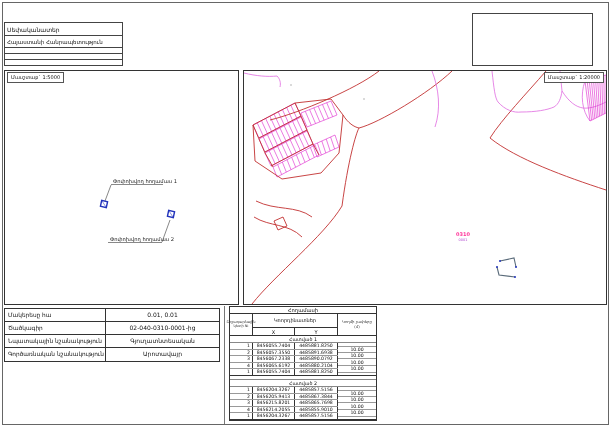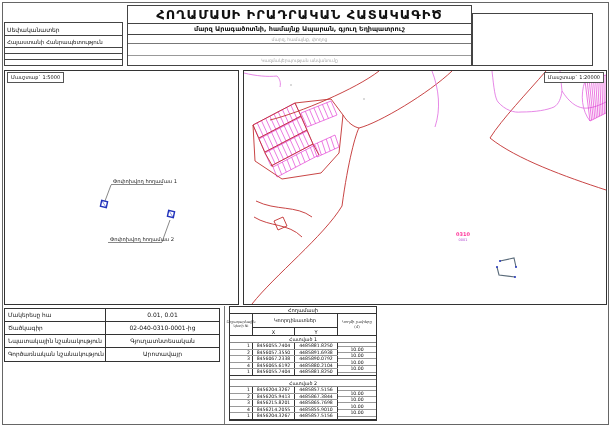--- a/index.html
+++ b/index.html
@@ -77,27 +77,20 @@
   <div class="abs frame"></div>
 
   <div class="abs box" id="hdr-left">
     <div class="hl-row hl-owner">Սեփականատեր</div>
     <div class="hl-row hl-val">Հայաստանի Հանրապետություն</div>
     <div class="hl-row hl-empty"></div>
     <div class="hl-row hl-empty"></div>
     <div class="hl-row hl-last"></div>
   </div>
 
-  <div class="abs box" id="hdr-center">
-    <div class="hc-title">ՀՈՂԱՄԱՍԻ ԻՐԱԴՐԱԿԱՆ ՀԱՏԱԿԱԳԻԾ</div>
-    <div class="hc-sub">մարզ Արագածոտնի, համայնք Ապարան, գյուղ Եղիպատրուշ</div>
-    <div class="hc-hint">մարզ, համայնք, փողոց</div>
-    <div class="hc-empty"></div>
-    <div class="hc-hint2">Կազմակերպության անվանումը</div>
-  </div>
 
   <div class="abs box" id="hdr-right"></div>
 
   <div class="abs" id="map-left">
     <div class="scalebox" id="scale-left">Մասշտաբ` 1:5000</div>
     <svg width="233" height="233" viewBox="0 0 233 233">
 
       <line x1="106" y1="114" x2="100" y2="130" stroke="#555" stroke-width="0.7"></line>
       <line x1="106" y1="113.5" x2="158" y2="113.5" stroke="#555" stroke-width="0.7"></line>
       <text x="108" y="112" font-size="5.2" fill="#222">Փոփոխվող հողամաս 1</text>

